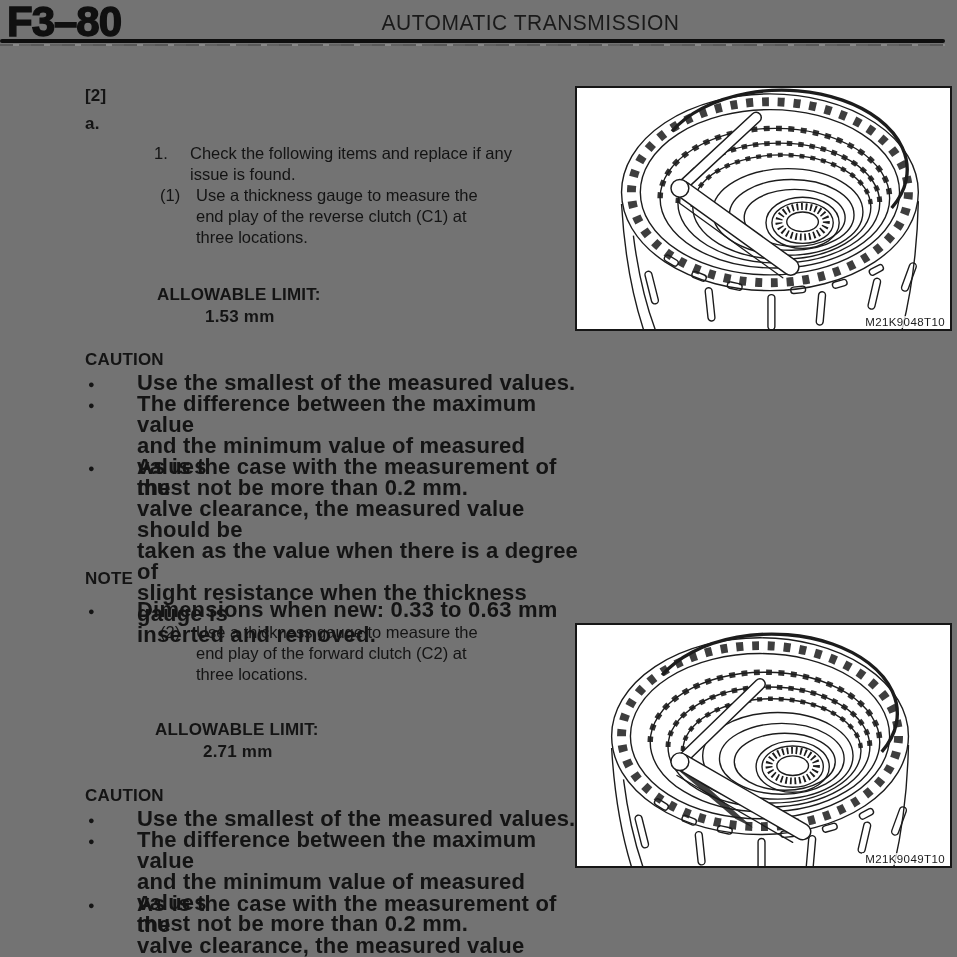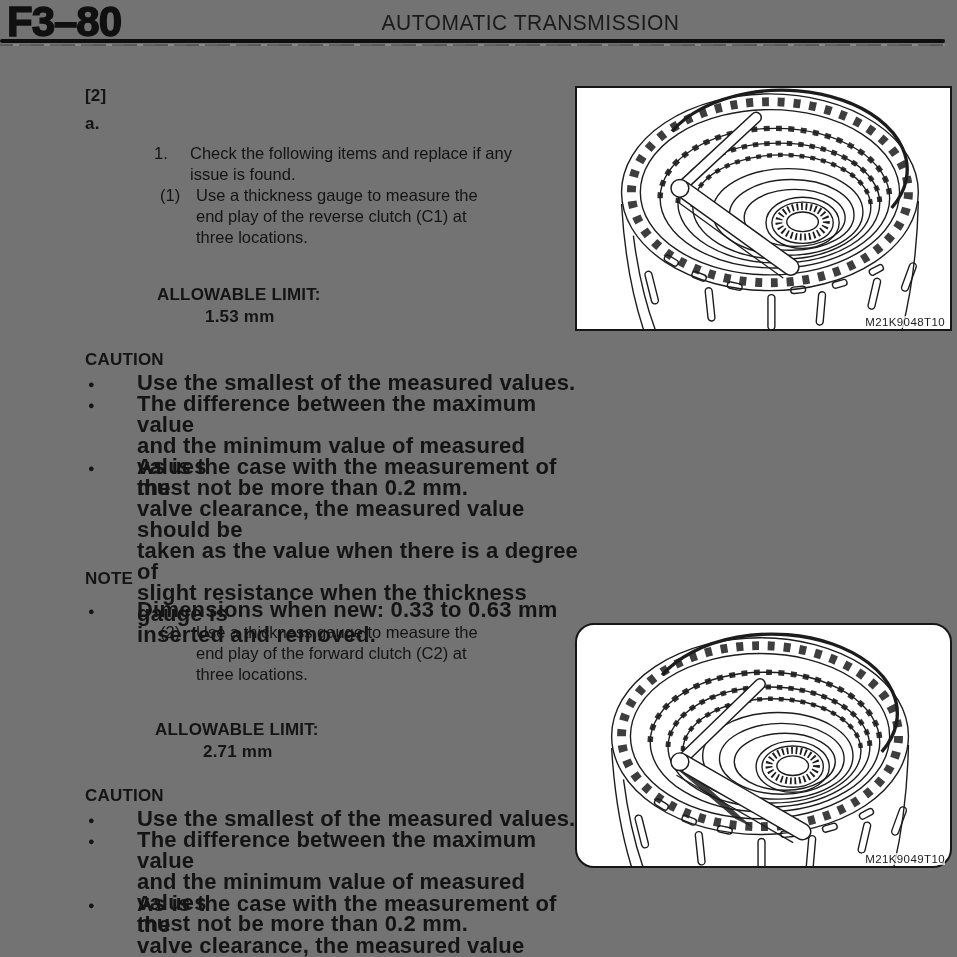--- a/index.html
+++ b/index.html
@@ -60,21 +60,21 @@
   .bullet-item{display:flex;}
   .bullet-marker{width:34px;flex:none;font-size:11px;padding-top:2px;}
   .bullet-text{width:448px;font-weight:700;font-size:22px;letter-spacing:.2px;white-space:pre-line;margin-left:15px;}
   .step-text{width:360px;}
   
   .figure{
     position:absolute;left:575px;width:373px;height:241px;
     border:2px solid #161616;background:#fff;
   }
   .figure-1{top:86px;}
-  .figure-2{top:623px;border-radius:19px;}
+  .figure-2{top:623px;}
   .figure svg{display:block;width:100%;height:100%;}
   .figure-caption{
     position:absolute;right:5px;bottom:1px;
     font-size:11.5px;letter-spacing:.4px;color:#1b1b1b;background:rgba(255,255,255,.75);
     padding-left:3px;
   }
 </style>
 </head>
 <body>
 

